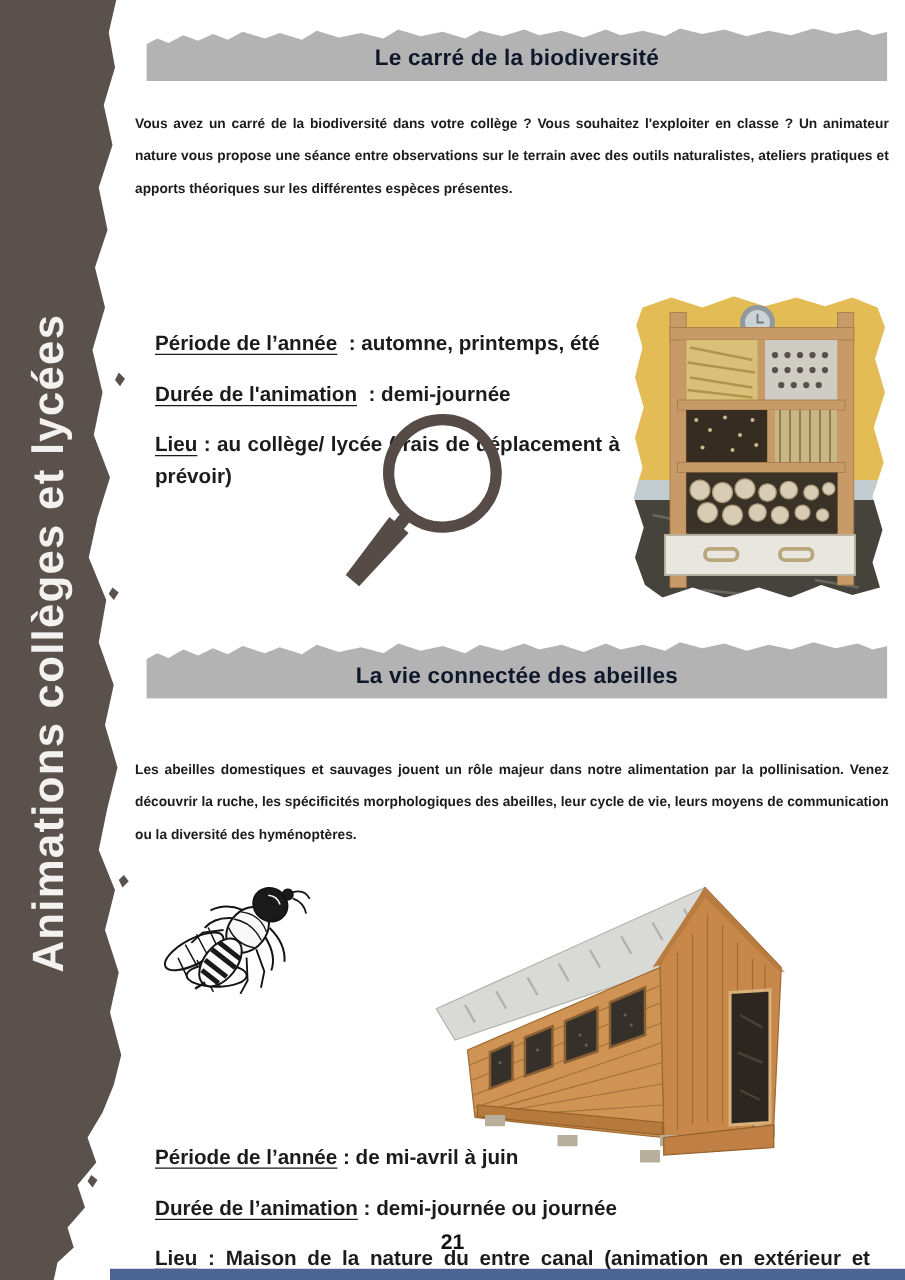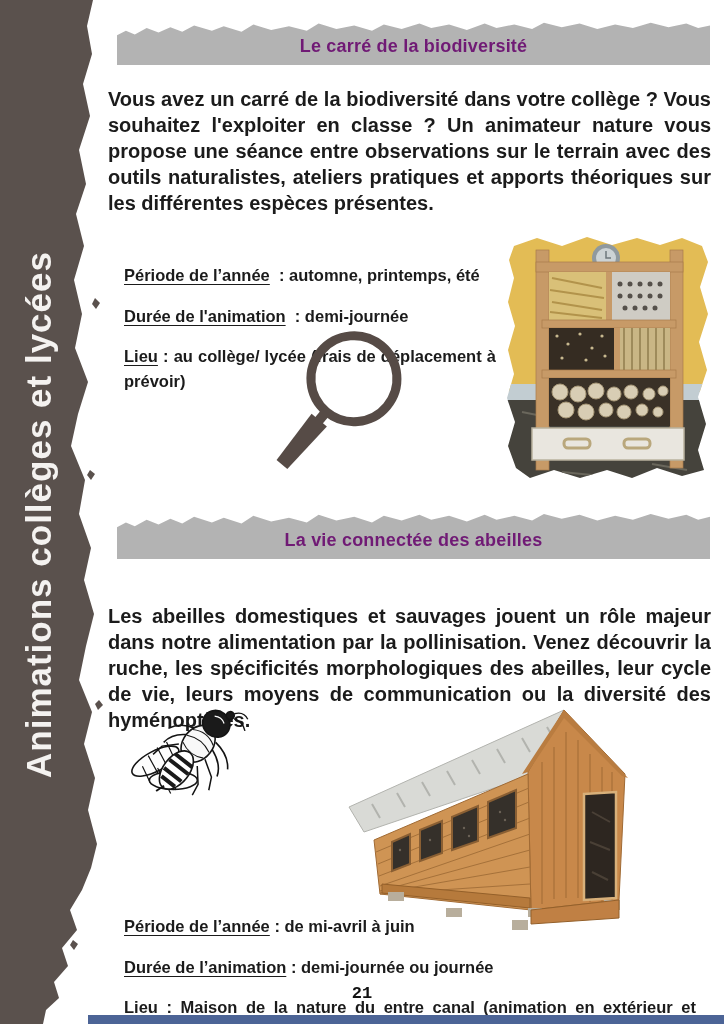--- a/index.html
+++ b/index.html
@@ -16,34 +16,34 @@
     font-size:35px;font-weight:bold;color:#f4f2f0;letter-spacing:1px;
     white-space:nowrap;z-index:3;
   }
   
   .title-bar{
     position:absolute;left:117px;width:593px;background:#b3b3b3;
     display:flex;align-items:flex-end;justify-content:center;
     clip-path:polygon(0% 100%,0% 34%,1.5% 24%,3% 32%,5% 18%,7% 28%,9% 16%,11% 26%,13% 12%,16% 24%,18% 14%,21% 26%,23% 10%,26% 22%,29% 14%,32% 24%,34% 8%,37% 20%,40% 12%,43% 24%,45% 10%,48% 20%,51% 8%,53% 18%,56% 10%,59% 22%,62% 8%,64% 18%,67% 10%,70% 20%,72% 6%,75% 16%,78% 8%,81% 20%,84% 10%,87% 18%,90% 6%,93% 16%,96% 8%,98% 18%,100% 12%,100% 100%);
   }
   .title-bar .section-title{
-    font-size:18px;font-weight:bold;color:#701a75;padding-bottom:8px;letter-spacing:.2px;
+    font-size:18px;font-weight:bold;color:#0f172a;padding-bottom:8px;letter-spacing:.2px;
   }
   
   .para-block{position:absolute;left:108px;width:603px;}
   .para{
-    margin:0 0 0 0;text-align:justify;font-size:20px;line-height:26px;font-weight:600;
+    margin:0 0 0 0;text-align:justify;font-size:11px;line-height:26px;font-weight:600;
   }
   .info-block{position:absolute;left:108px;}
   .info-row{text-align:justify;font-size:16.5px;line-height:24.5px;font-weight:600;margin:16px;}
   .info-label{font-weight:bold;text-decoration:underline;text-underline-offset:3px;}
   .graphic{position:absolute;}
   .page-number{
     position:absolute;left:0;top:984px;width:724px;text-align:center;
-    font-size:17px;font-weight:bold;color:#111;font-family:Liberation Mono, monospace;
+    font-size:17px;font-weight:bold;color:#111;
   }
   .footer-bar{position:absolute;left:88px;right:0;bottom:0;height:9px;background:#4c6496;}
 </style>
 </head>
 <body>
 
 <div class="page">
 
   <svg class="sidebar-svg" width="105" height="1024" viewBox="0 0 105 1024" aria-hidden="true">
     <path fill="#5a514d" d="M0,0 L93,0 L87,26 L92,54 L83,84 L90,116 L79,150 L86,184 L76,214 L84,246 L74,280 L82,314 L75,348 L88,382 L78,414 L71,446 L85,480 L79,514 L91,548 L84,580 L94,614 L86,646 L79,680 L92,712 L84,744 L95,778 L88,810 L97,844 L91,868 L82,890 L70,910 L77,930 L62,948 L68,966 L54,982 L59,998 L46,1010 L43,1024 L0,1024 Z"></path>

